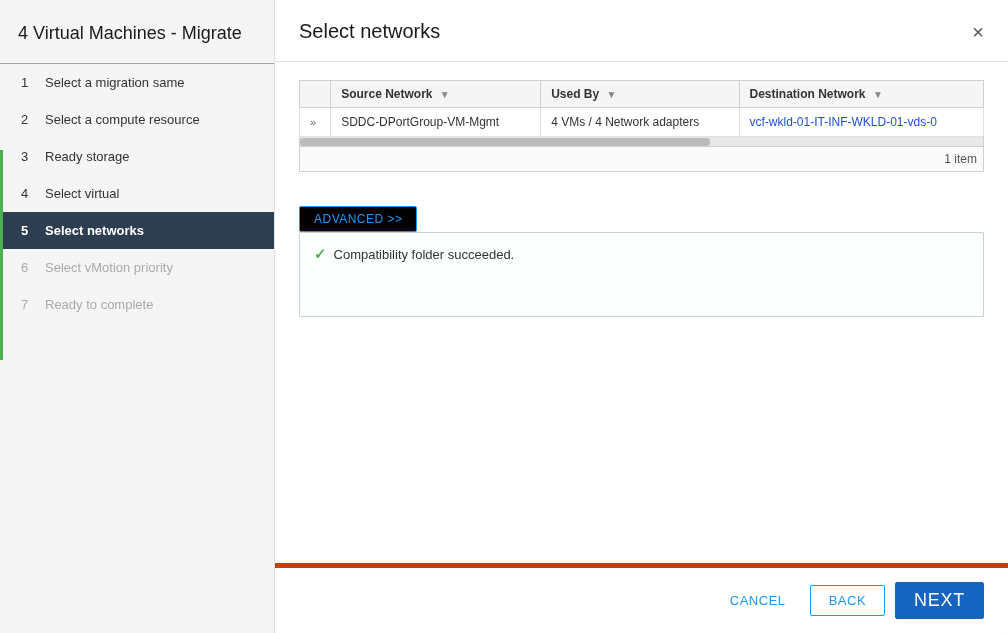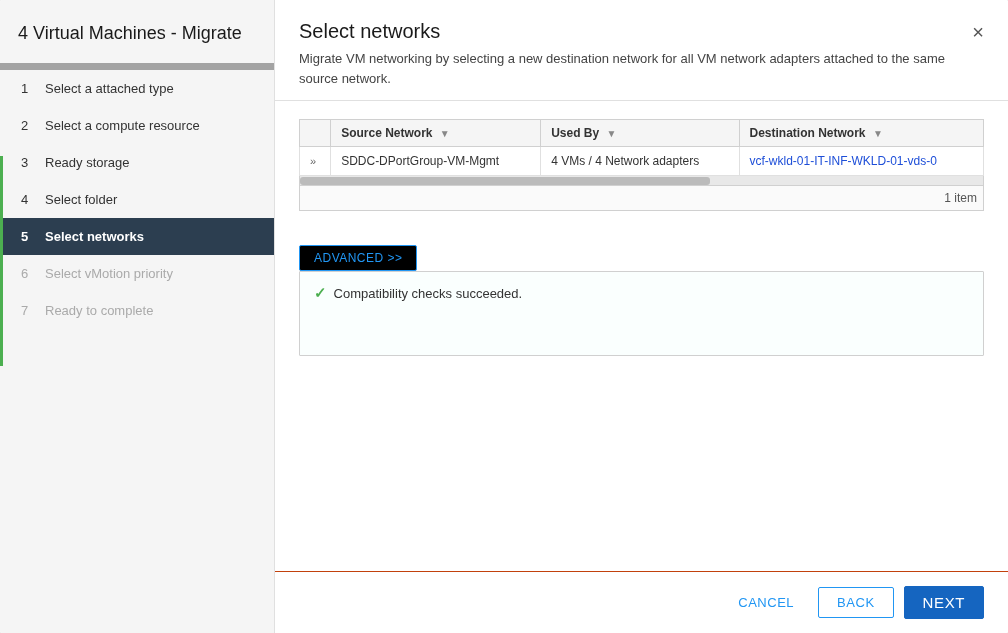--- a/index.html
+++ b/index.html
@@ -30,21 +30,21 @@
       border-right: 1px solid #e0e0e0;
       display: flex;
       flex-direction: column;
     }
     .sidebar-title {
       padding: 22px 18px 18px 18px;
       font-size: 18px;
       font-weight: 400;
       color: #1a1a1a;
       line-height: 1.3;
-      border-bottom: 7px solid #a3a3a3;
+      border-bottom: 1px solid #a3a3a3;
     }
     .sidebar-steps {
       flex: 1;
       padding: 0;
     }
     .step-item {
       display: flex;
       align-items: center;
       padding: 11px 18px;
       border-left: 3px solid transparent;
@@ -235,21 +235,21 @@
       margin-right: 7px;
       font-weight: bold;
     }
 
     
     .dialog-footer {
       display: flex;
       justify-content: flex-end;
       align-items: center;
       padding: 14px 24px;
-      border-top: 1px solid #c2410c;
+      border-top: 5px solid #c2410c;
       gap: 10px;
       background: #fff;
     }
     .btn-cancel {
       background: transparent;
       border: none;
       color: #2196f3;
       font-size: 13px;
       cursor: pointer;
       padding: 7px 14px;
@@ -266,21 +266,21 @@
       padding: 7px 18px;
       border-radius: 2px;
       font-weight: 500;
       text-transform: uppercase;
       letter-spacing: 0.04em;
     }
     .btn-next {
       background: #1565c0;
       border: 1px solid #1565c0;
       color: #fff;
-      font-size: 15px;
+      font-size: 18px;
       cursor: pointer;
       padding: 7px 18px;
       border-radius: 2px;
       font-weight: 500;
       text-transform: uppercase;
       letter-spacing: 0.04em;
     }
 
     .expand-arrows {
       font-size: 11px;
@@ -293,54 +293,53 @@
 
 <div class="dialog">
 
   <div class="sidebar">
     <div class="sidebar-title">4 Virtual Machines - Migrate</div>
     <div class="sidebar-steps" style="position:relative;">
       <div class="green-bar"></div>
 
     <div class="step-item completed">
           <span class="step-num">1</span>
-          <span>Select a attached type</span>
+          <span>Select a migration same</span>
         </div>
         <div class="step-item completed">
           <span class="step-num">2</span>
           <span>Select a compute resource</span>
         </div>
         <div class="step-item completed">
           <span class="step-num">3</span>
           <span>Ready storage</span>
         </div>
         <div class="step-item completed">
           <span class="step-num">4</span>
-          <span>Select folder</span>
+          <span>Select virtual</span>
         </div>
         <div class="step-item active">
           <span class="step-num">5</span>
           <span>Select networks</span>
         </div>
         <div class="step-item disabled">
           <span class="step-num">6</span>
           <span>Select vMotion priority</span>
         </div>
         <div class="step-item disabled">
           <span class="step-num">7</span>
           <span>Ready to complete</span>
         </div>
       </div>
   </div>
 
   <div class="main">
     <div class="main-header">
       <div>
         <div class="main-title">Select networks</div>
-        <div class="main-desc">Migrate VM networking by selecting a new destination network for all VM network adapters attached to the same source network.</div>
       </div>
       <div class="close-btn">×</div>
     </div>
 
     <div class="main-body">
       <table class="network-table">
         <thead>
           <tr>
             <th style="width:28px;"></th>
             <th>
@@ -379,21 +378,21 @@
       </div>
       <div class="table-footer">1 item</div>
 
       <div style="margin-top:16px;">
         <button class="advanced-btn">ADVANCED &gt;&gt;</button>
       </div>
 
       <div class="compat-box">
         <div class="compat-check">
           <span class="check-icon">✓</span>
-          <span>Compatibility checks succeeded.</span>
+          <span>Compatibility folder succeeded.</span>
         </div>
       </div>
     </div>
 
     <div class="dialog-footer">
       <button class="btn-cancel">CANCEL</button>
       <button class="btn-back">BACK</button>
       <button class="btn-next">NEXT</button>
     </div>
   </div>

